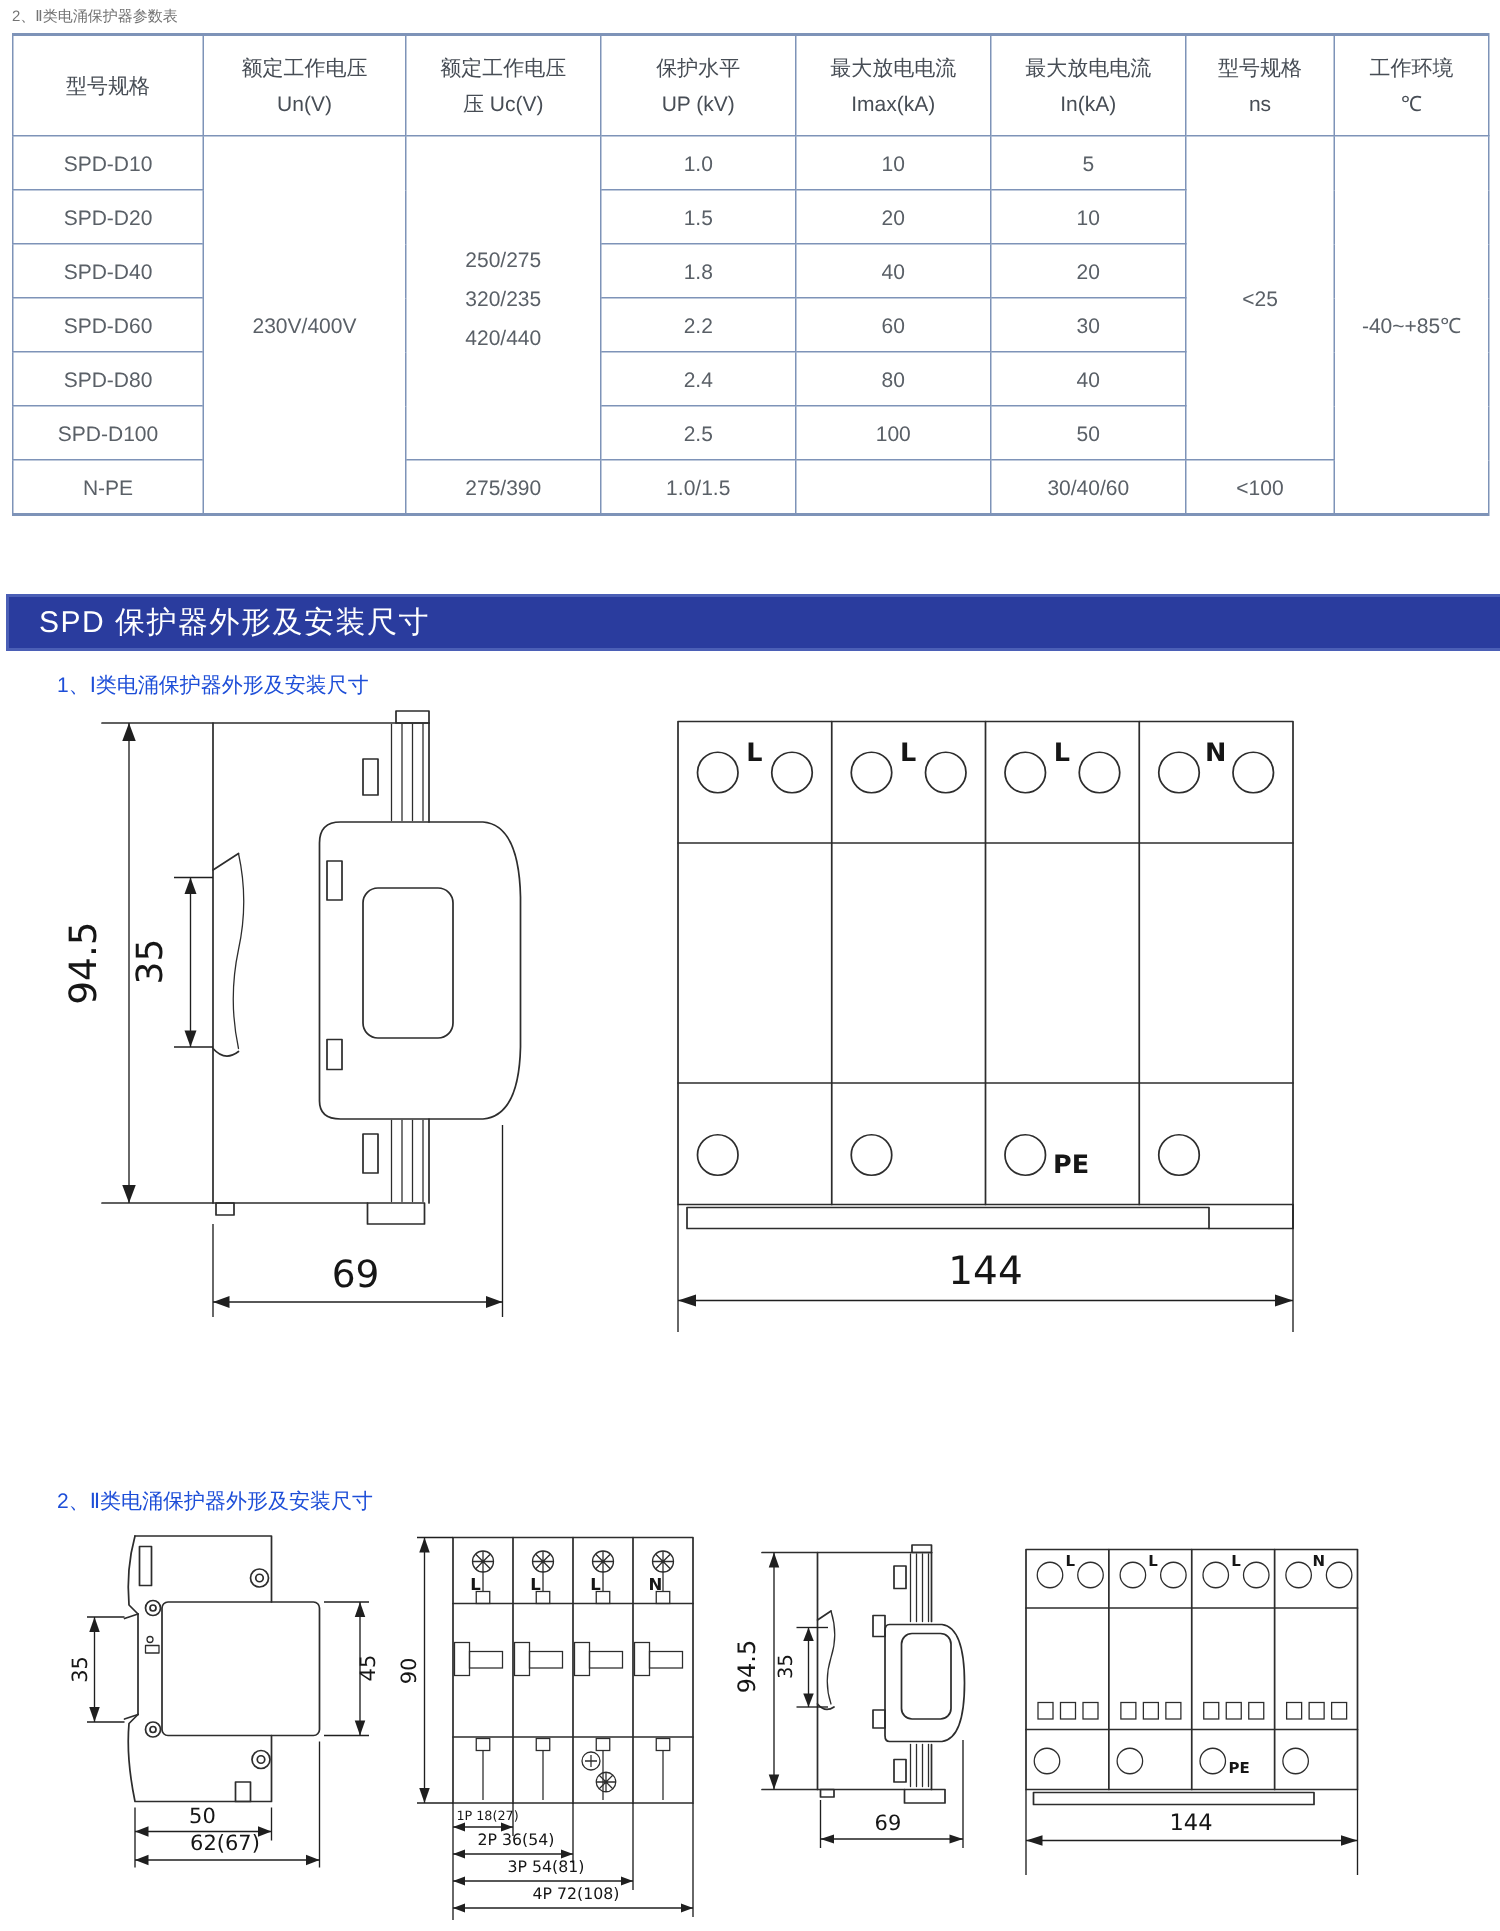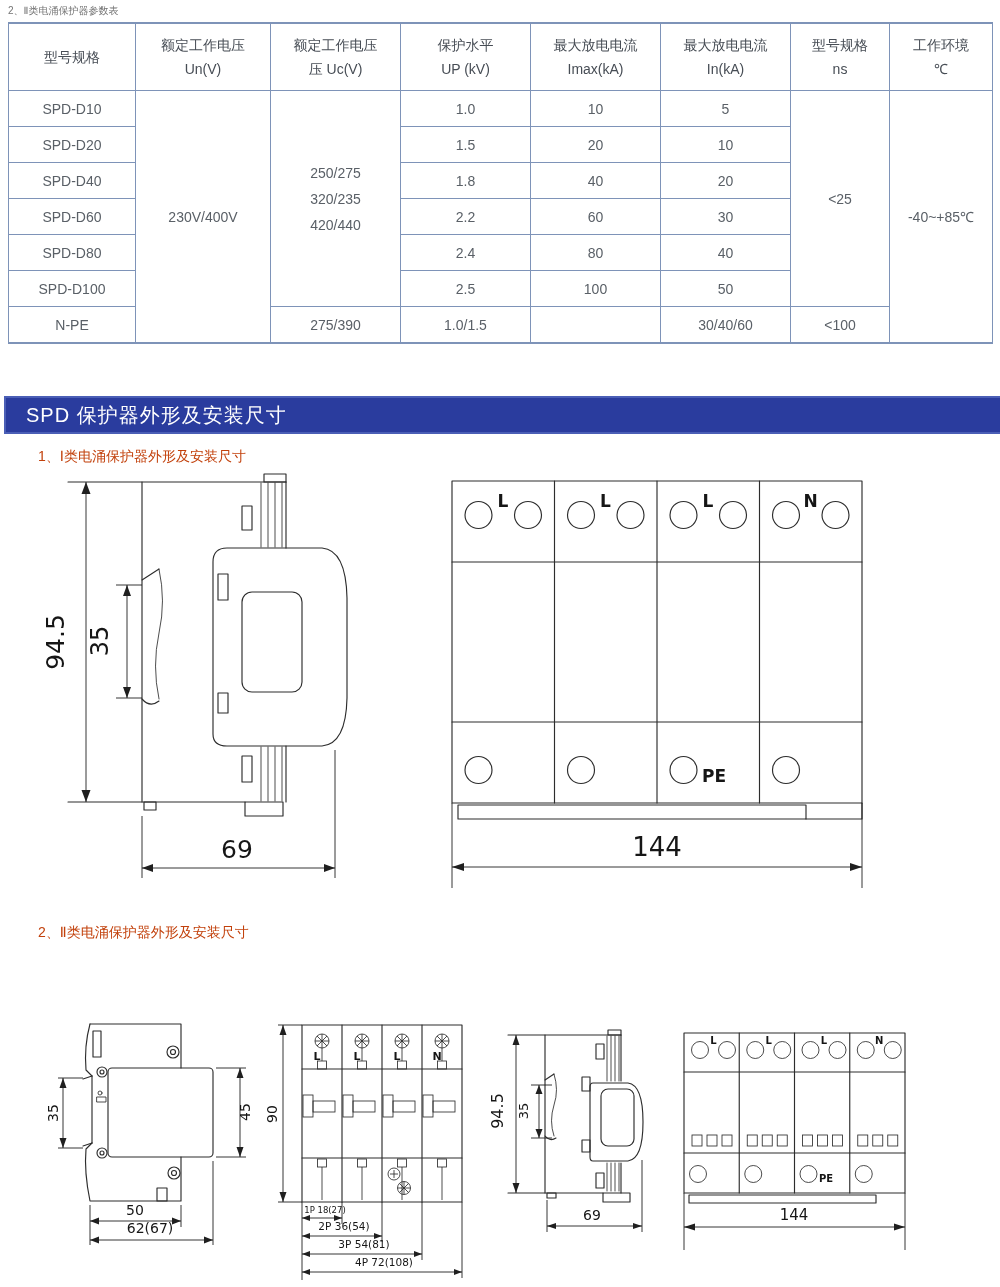--- a/index.html
+++ b/index.html
@@ -11,23 +11,23 @@
   table.spec th,table.spec td{border:1px solid #7e93b8;text-align:center;vertical-align:middle;
              font-size:14px;font-weight:400;color:#5a6067;padding:0;overflow:hidden;}
   table.spec th{color:#474d55;height:66px;}
   table.spec td{height:35px;}
   td.model{text-align:left;padding-left:13px;}
   .hl{line-height:24px;}
   .ucline{line-height:26px;text-align:center;}
   .banner{position:absolute;left:4px;top:396px;width:984px;height:34px;background:#2a3c9e;
           border:2px solid #4b5fb6;color:#ffffff;font-size:20px;line-height:34px;padding-left:20px;
           letter-spacing:1px;}
-  .sec-heading{position:absolute;font-size:14px;color:#c2410c;}
+  .sec-heading{position:absolute;font-size:14px;color:#1d4ed8;}
   .sh1{left:38px;top:448px;}
-  .sh2{left:38px;top:924px;}
+  .sh2{left:38px;top:992px;}
   svg{position:absolute;overflow:visible;}
   svg text{font-family:"DejaVu Sans","Liberation Sans",sans-serif;fill:#161616;}
   .o{fill:none;stroke:#2d2d2d;stroke-width:1.15;stroke-linejoin:round;stroke-linecap:round;}
   .t{fill:none;stroke:#2d2d2d;stroke-width:0.85;}
   .d{fill:none;stroke:#1f1f1f;stroke-width:0.9;}
   .a{fill:#1f1f1f;stroke:none;}
   .mid{text-anchor:middle;}
   .b{font-weight:600;}
 </style>
 </head>

